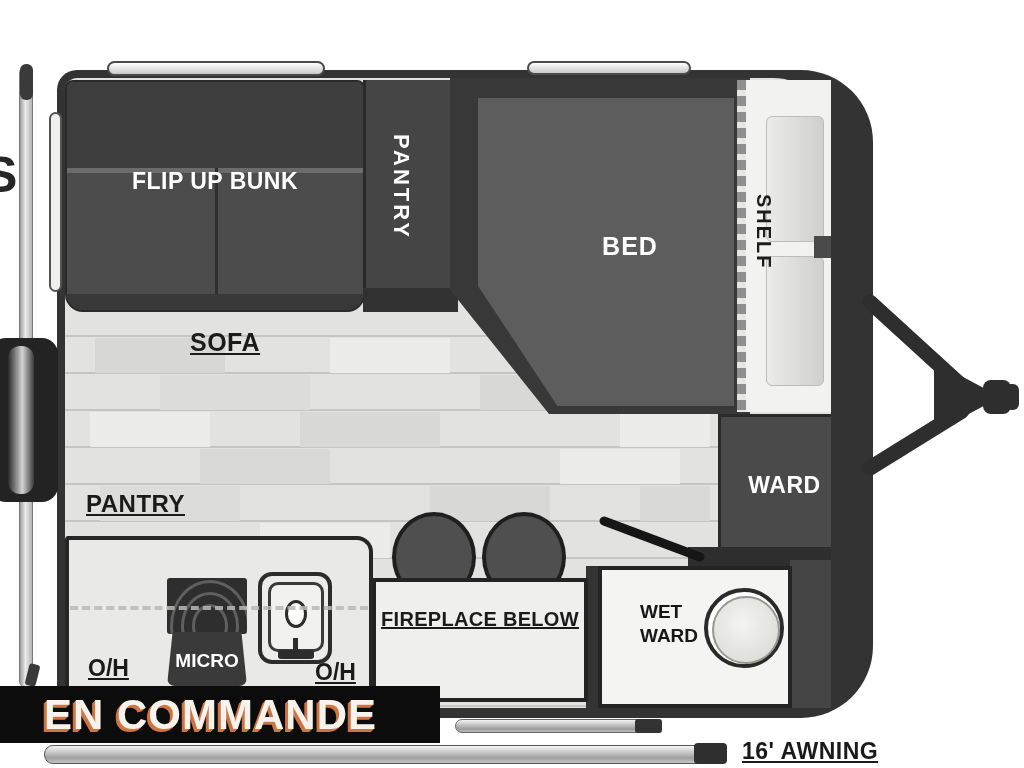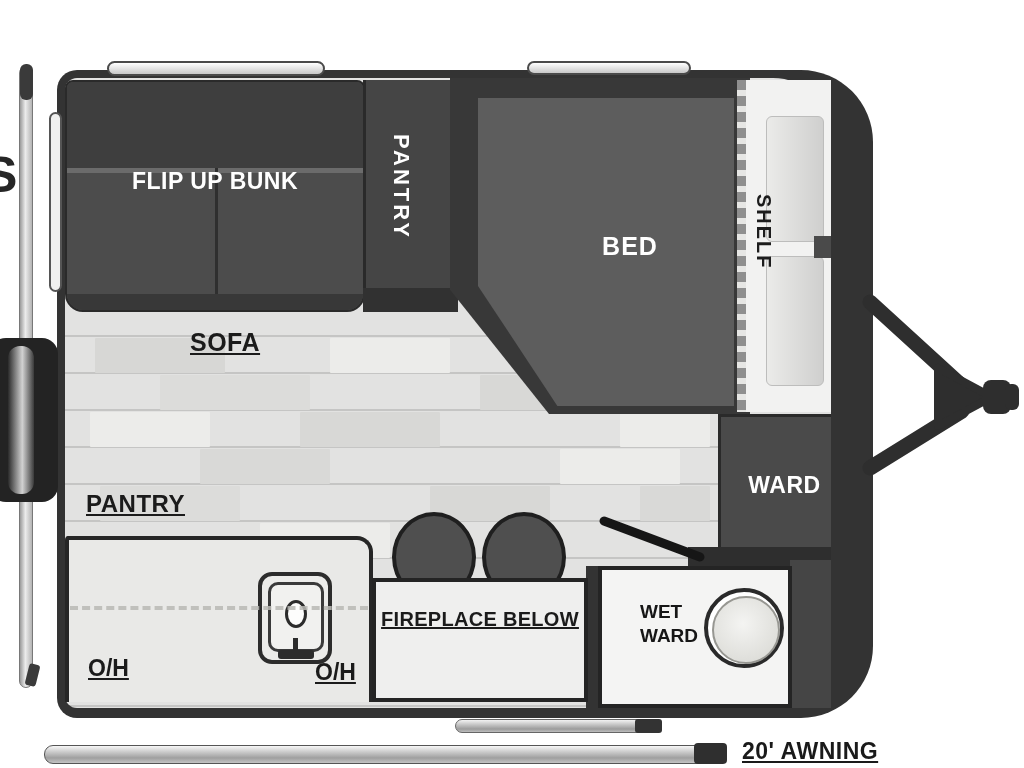--- a/index.html
+++ b/index.html
@@ -178,20 +178,29 @@
   <div class="abs shelf-slab" style="left:766px;top:116px;width:56px;height:124px;"></div>
   <div class="abs shelf-slab" style="left:766px;top:256px;width:56px;height:128px;"></div>
   <div class="abs shelf-notch"></div>
   <div class="abs shelf-label">SHELF</div>
 
   <div class="abs ward"></div>
   <div class="abs ward-base"></div>
   <div class="abs ward-label">WARD</div>
 
   <div class="abs counter"></div>
+  <div class="abs micro">
+    <div class="micro-top">
+      <div class="arc" style="left:25px;top:26px;width:30px;height:38px;"></div>
+      <div class="arc" style="left:14px;top:14px;width:52px;height:62px;"></div>
+      <div class="arc" style="left:3px;top:2px;width:74px;height:86px;"></div>
+    </div>
+    <div class="micro-bottom"></div>
+    <div class="micro-label">MICRO</div>
+  </div>
   <div class="abs sink">
     <div class="sink-inner"></div>
     <div class="sink-drain"></div>
     <div class="sink-faucet-stem"></div>
     <div class="sink-faucet-base"></div>
   </div>
   <div class="abs counter-dash"></div>
 
   <div class="abs stool" style="left:392px;top:512px;"></div>
   <div class="abs stool" style="left:482px;top:512px;"></div>
@@ -230,16 +239,19 @@
   <div class="abs bumper-cap"></div>
   <div class="abs bumper-foot"></div>
   <div class="abs spare-tire"></div>
   <div class="abs tire-stripe"></div>
   <div class="abs edge-fragment">S</div>
 
   <div class="abs rail-upper"></div>
   <div class="abs rail-upper-cap"></div>
   <div class="abs rail-main"></div>
   <div class="abs rail-main-cap"></div>
-  <div class="abs awning-label lbl">20' AWNING</div>
-
+  <div class="abs awning-label lbl">16' AWNING</div>
+
+  <div class="abs banner">
+    <div class="banner-text">EN COMMANDE</div>
+  </div>
 
 </div>
 
 </body></html>

